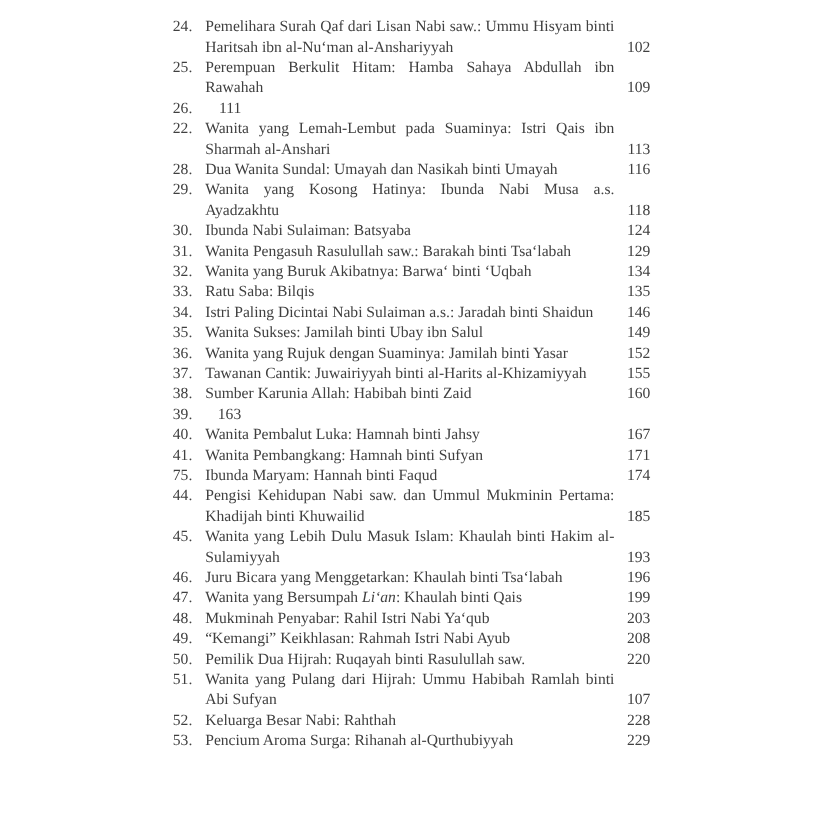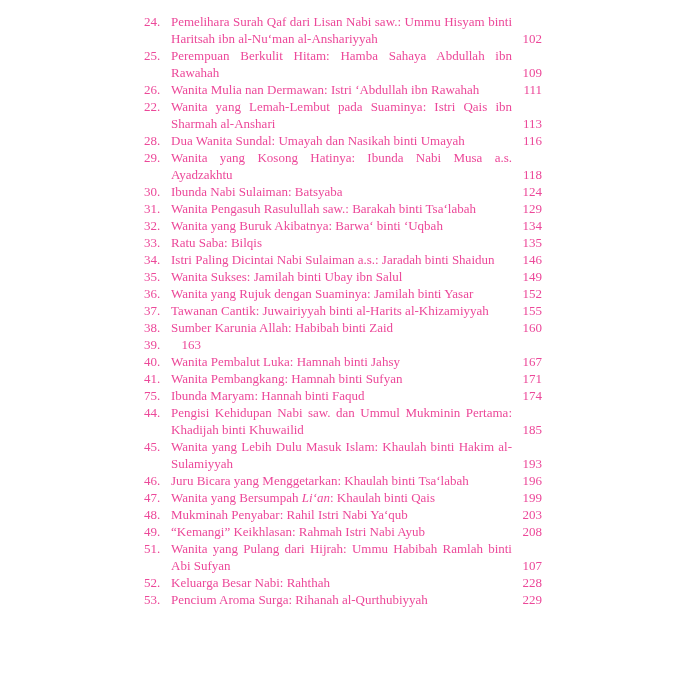--- a/index.html
+++ b/index.html
@@ -11,21 +11,21 @@
     width: 700px;
     height: 700px;
     overflow: hidden;
   }
   .page {
     box-sizing: border-box;
     width: 700px;
     height: 700px;
     padding: 13px 158px 0 144px;
     background: #ffffff;
-    color: #ec4899;
+    color: #404040;
     font-family: "Liberation Serif", "DejaVu Serif", serif;
     font-size: 13px;
     line-height: 17px;
   }
   ol.toc {
     list-style: none;
     margin: 0;
     padding: 0;
   }
   .entry {
@@ -61,21 +61,20 @@
   </li>
 
   <li class="entry">
     <span class="num">25.</span>
     <span class="title"><span>Perempuan Berkulit Hitam: Hamba Sahaya Abdullah ibn Rawahah</span></span>
     <span class="pageno">109</span>
   </li>
 
   <li class="entry">
     <span class="num">26.</span>
-    <span class="title"><span>Wanita Mulia nan Dermawan: Istri ‘Abdullah ibn Rawahah</span></span>
     <span class="pageno">111</span>
   </li>
 
   <li class="entry">
     <span class="num">22.</span>
     <span class="title"><span>Wanita yang Lemah-Lembut pada Suaminya: Istri Qais ibn Sharmah al-Anshari</span></span>
     <span class="pageno">113</span>
   </li>
 
   <li class="entry">
@@ -197,20 +196,25 @@
     <span class="title"><span>Mukminah Penyabar: Rahil Istri Nabi Ya‘qub</span></span>
     <span class="pageno">203</span>
   </li>
 
   <li class="entry">
     <span class="num">49.</span>
     <span class="title"><span>“Kemangi” Keikhlasan: Rahmah Istri Nabi Ayub</span></span>
     <span class="pageno">208</span>
   </li>
 
+  <li class="entry">
+    <span class="num">50.</span>
+    <span class="title"><span>Pemilik Dua Hijrah: Ruqayah binti Rasulullah saw.</span></span>
+    <span class="pageno">220</span>
+  </li>
 
   <li class="entry">
     <span class="num">51.</span>
     <span class="title"><span>Wanita yang Pulang dari Hijrah: Ummu Habibah Ramlah binti Abi Sufyan</span></span>
     <span class="pageno">107</span>
   </li>
 
   <li class="entry">
     <span class="num">52.</span>
     <span class="title"><span>Keluarga Besar Nabi: Rahthah</span></span>

